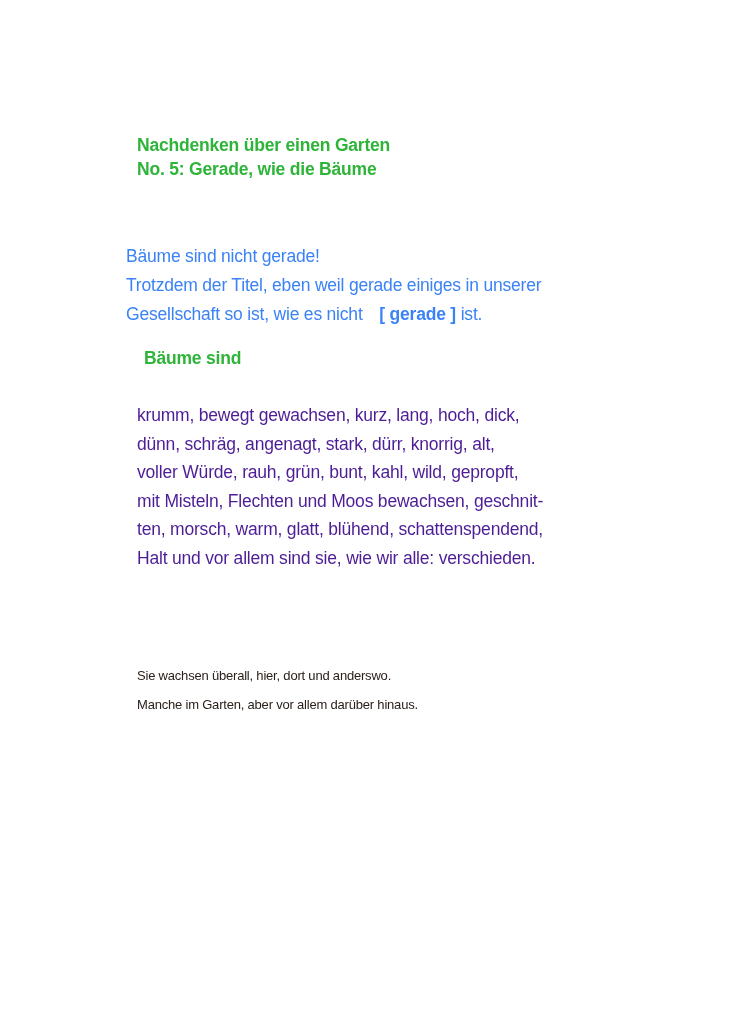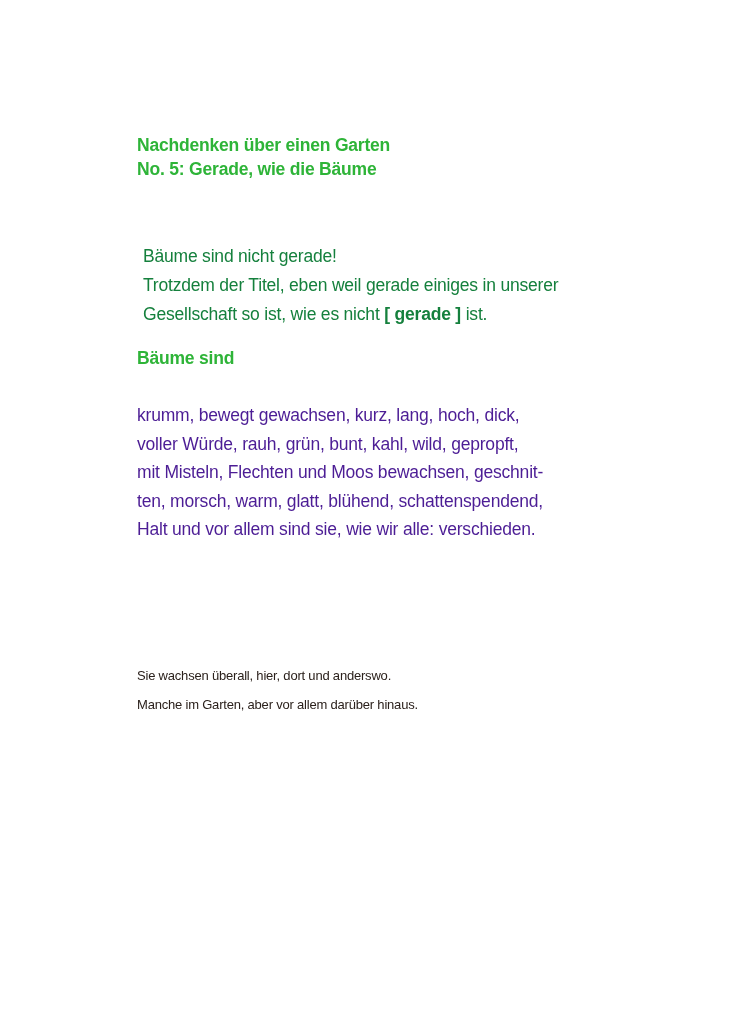--- a/index.html
+++ b/index.html
@@ -18,28 +18,28 @@
   }
   .line { white-space: nowrap; }
 
   .title-block {
     position: absolute; left: 137px; top: 133px;
     color: #2eb438;
     font-size: 17.5px; font-weight: 700;
     line-height: 24px; letter-spacing: -0.2px;
   }
   .intro-block {
-    position: absolute; left: 143px; top: 242px;
-    color: #15803d;
+    position: absolute; left: 126px; top: 242px;
+    color: #3b82f6;
     font-size: 17.5px; font-weight: 400;
     line-height: 29px; letter-spacing: -0.2px;
   }
-  .intro-block .bold-seg { font-weight: 700; }
+  .intro-block .bold-seg { font-weight: 700; margin-left: 12px; }
   .subheading {
-    position: absolute; left: 137px; top: 346px;
+    position: absolute; left: 144px; top: 346px;
     color: #2eb438;
     font-size: 17.5px; font-weight: 700;
     line-height: 24px; letter-spacing: -0.2px;
   }
   .green-list {
     position: absolute; left: 137px; top: 401px;
     color: #4c1d95;
     font-size: 17.5px; font-weight: 400;
     line-height: 28.5px; letter-spacing: -0.2px;
   }
@@ -69,20 +69,21 @@
   <div class="intro-block">
     <div class="line">Bäume sind nicht gerade!</div>
     <div class="line">Trotzdem der Titel, eben weil gerade einiges in unserer</div>
     <div class="line"><span>Gesellschaft so ist, wie es nicht </span><span class="bold-seg">[ gerade ]</span><span> ist.</span></div>
   </div>
 
   <div class="subheading line">Bäume sind</div>
 
   <div class="green-list">
     <div class="line">krumm, bewegt gewachsen, kurz, lang, hoch, dick,</div>
+    <div class="line">dünn, schräg, angenagt, stark, dürr, knorrig, alt,</div>
     <div class="line">voller Würde, rauh, grün, bunt, kahl, wild, gepropft,</div>
     <div class="line">mit Misteln, Flechten und Moos bewachsen, geschnit-</div>
     <div class="line">ten, morsch, warm, glatt, blühend, schattenspendend,</div>
     <div class="line">Halt und vor allem sind sie, wie wir alle: verschieden.</div>
   </div>
 
   <div class="outro-block">
     <div class="line">Sie wachsen überall, hier, dort und anderswo.</div>
     <div class="line">Manche im Garten, aber vor allem darüber hinaus.</div>
   </div>

